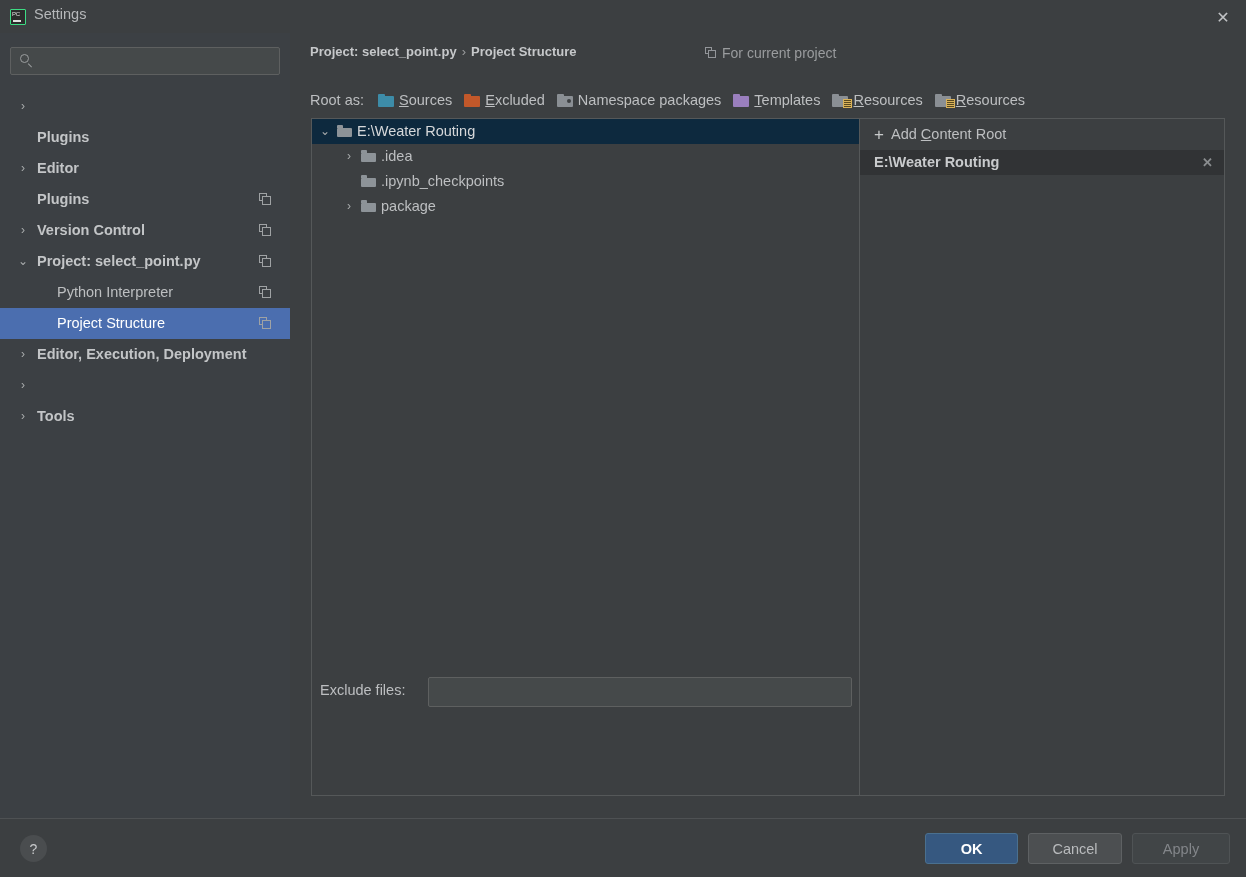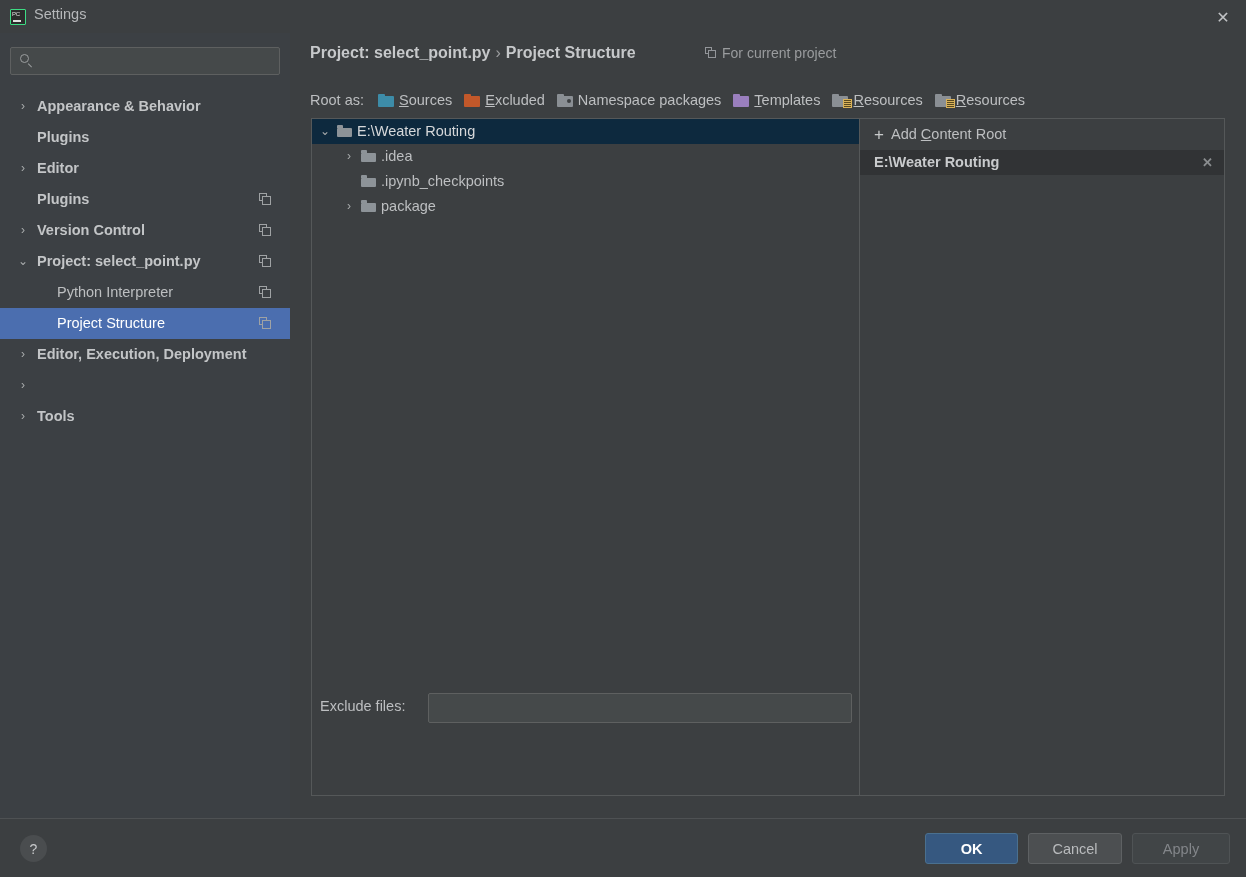--- a/index.html
+++ b/index.html
@@ -41,21 +41,21 @@
   .nav-item.leaf > .nav-label { color: #bdbfc1; }
   .nav-item.selected > .nav-label { color: #ffffff; }
   .copy-ico { position: absolute; right: 18px; top: 9px; width: 13px; height: 13px; }
   .copy-ico i { position: absolute; display: block; border: 1.2px solid #9fa2a4; }
   .copy-ico i.b { left: 0; top: 0; width: 8px; height: 8px; }
   .copy-ico i.f { left: 3px; top: 3px; width: 9px; height: 9px; background: #3c4044; }
   .nav-item.selected .copy-ico i.f { background: #4b6eaf; }
 
   
   .content { position: absolute; left: 290px; top: 33px; width: 956px; height: 785px; background: #3c3f41; }
-  .breadcrumb { position: absolute; left: 20px; top: 11px; font-size: 16px; }
+  .breadcrumb { position: absolute; left: 20px; top: 11px; font-size: 13px; }
   .breadcrumb .crumb { font-weight: bold; color: #c6c8ca; }
   .breadcrumb .sep { color: #9a9c9e; margin: 0 5px; font-weight: normal; }
   .forproj { position: absolute; left: 415px; top: 12px; font-size: 14px; color: #9a9c9e; }
   .forproj .ic { display: inline-block; position: relative; width: 12px; height: 12px; vertical-align: -1px; margin-right: 5px; }
   .forproj .ic i { position: absolute; display: block; border: 1.1px solid #93969a; }
   .forproj .ic i.b { left: 0; top: 0; width: 7px; height: 7px; }
   .forproj .ic i.f { left: 3px; top: 3px; width: 8px; height: 8px; background: #3c3f41; }
 
   .markbar { position: absolute; left: 20px; top: 55px; height: 24px; font-size: 14.5px; color: #bdbfc1;
     display: flex; align-items: center; white-space: nowrap; }
@@ -86,21 +86,21 @@
 
   .addroot { position: absolute; left: 0; top: 0; width: 364px; height: 31px; line-height: 31px; font-size: 14.5px; color: #bdbfc1; cursor: default; }
   .addroot .plus { position: absolute; left: 14px; top: 0; font-size: 17px; color: #c8cacb; }
   .addroot .lbl { position: absolute; left: 31px; top: 0; }
   .addroot .lbl u { text-decoration: underline; }
   .rootrow { position: absolute; left: 0; top: 31px; width: 364px; height: 25px; line-height: 25px;
     background: #313335; color: #c9cbcd; font-weight: bold; font-size: 14.5px; cursor: default; }
   .rootrow .lbl { position: absolute; left: 14px; top: 0; }
   .rootrow .x { position: absolute; right: 11px; top: 0; font-size: 13px; color: #8a8d8f; }
 
-  .exclude-row { position: absolute; left: 0; bottom: 74px; width: 547px; height: 28px; }
+  .exclude-row { position: absolute; left: 0; bottom: 90px; width: 547px; height: 28px; }
   .exclude-label { position: absolute; left: 8px; top: 5px; font-size: 14.5px; color: #bdbfc1; }
   .exclude-input { position: absolute; left: 116px; top: 0; width: 424px; height: 30px;
     background: #45494a; border: 1px solid #5e6060; border-radius: 2px; outline: none;
     color: #c8cacb; font-size: 13.5px; padding: 0 6px; font-family:"Liberation Sans",sans-serif; }
   .exclude-hint { position: absolute; left: 110px; bottom: 21px; width: 430px; font-size: 14.5px; color: #8f9294; line-height: 22px; }
   .exclude-hint b { color: #c2c4c6; font-weight: bold; }
 
   
   .footer-sep { position: absolute; left: 0; top: 818px; width: 1246px; height: 1px; background: #4e5153; }
   .footer { position: absolute; left: 0; top: 819px; width: 1246px; height: 58px; background: #3c3f41; }
@@ -133,21 +133,20 @@
     <div class="search-wrap">
       <span class="search-ico">
           <i class="ring"></i>
           <i class="hdl"></i>
         </span>
       <input class="search-input" type="text" value="" placeholder="" style="">
     </div>
     <div class="nav" id="nav">
         <div class="nav-item group">
           <span class="nav-arrow" style="left:16px">›</span>
-          <span class="nav-label" style="left:37px">Appearance &amp; Behavior</span>
         </div>
         <div class="nav-item group">
           <span class="nav-label" style="left:37px">Plugins</span>
         </div>
         <div class="nav-item group">
           <span class="nav-arrow" style="left:16px">›</span>
           <span class="nav-label" style="left:37px">Editor</span>
         </div>
         <div class="nav-item group">
           <span class="nav-label" style="left:37px">Plugins</span>

